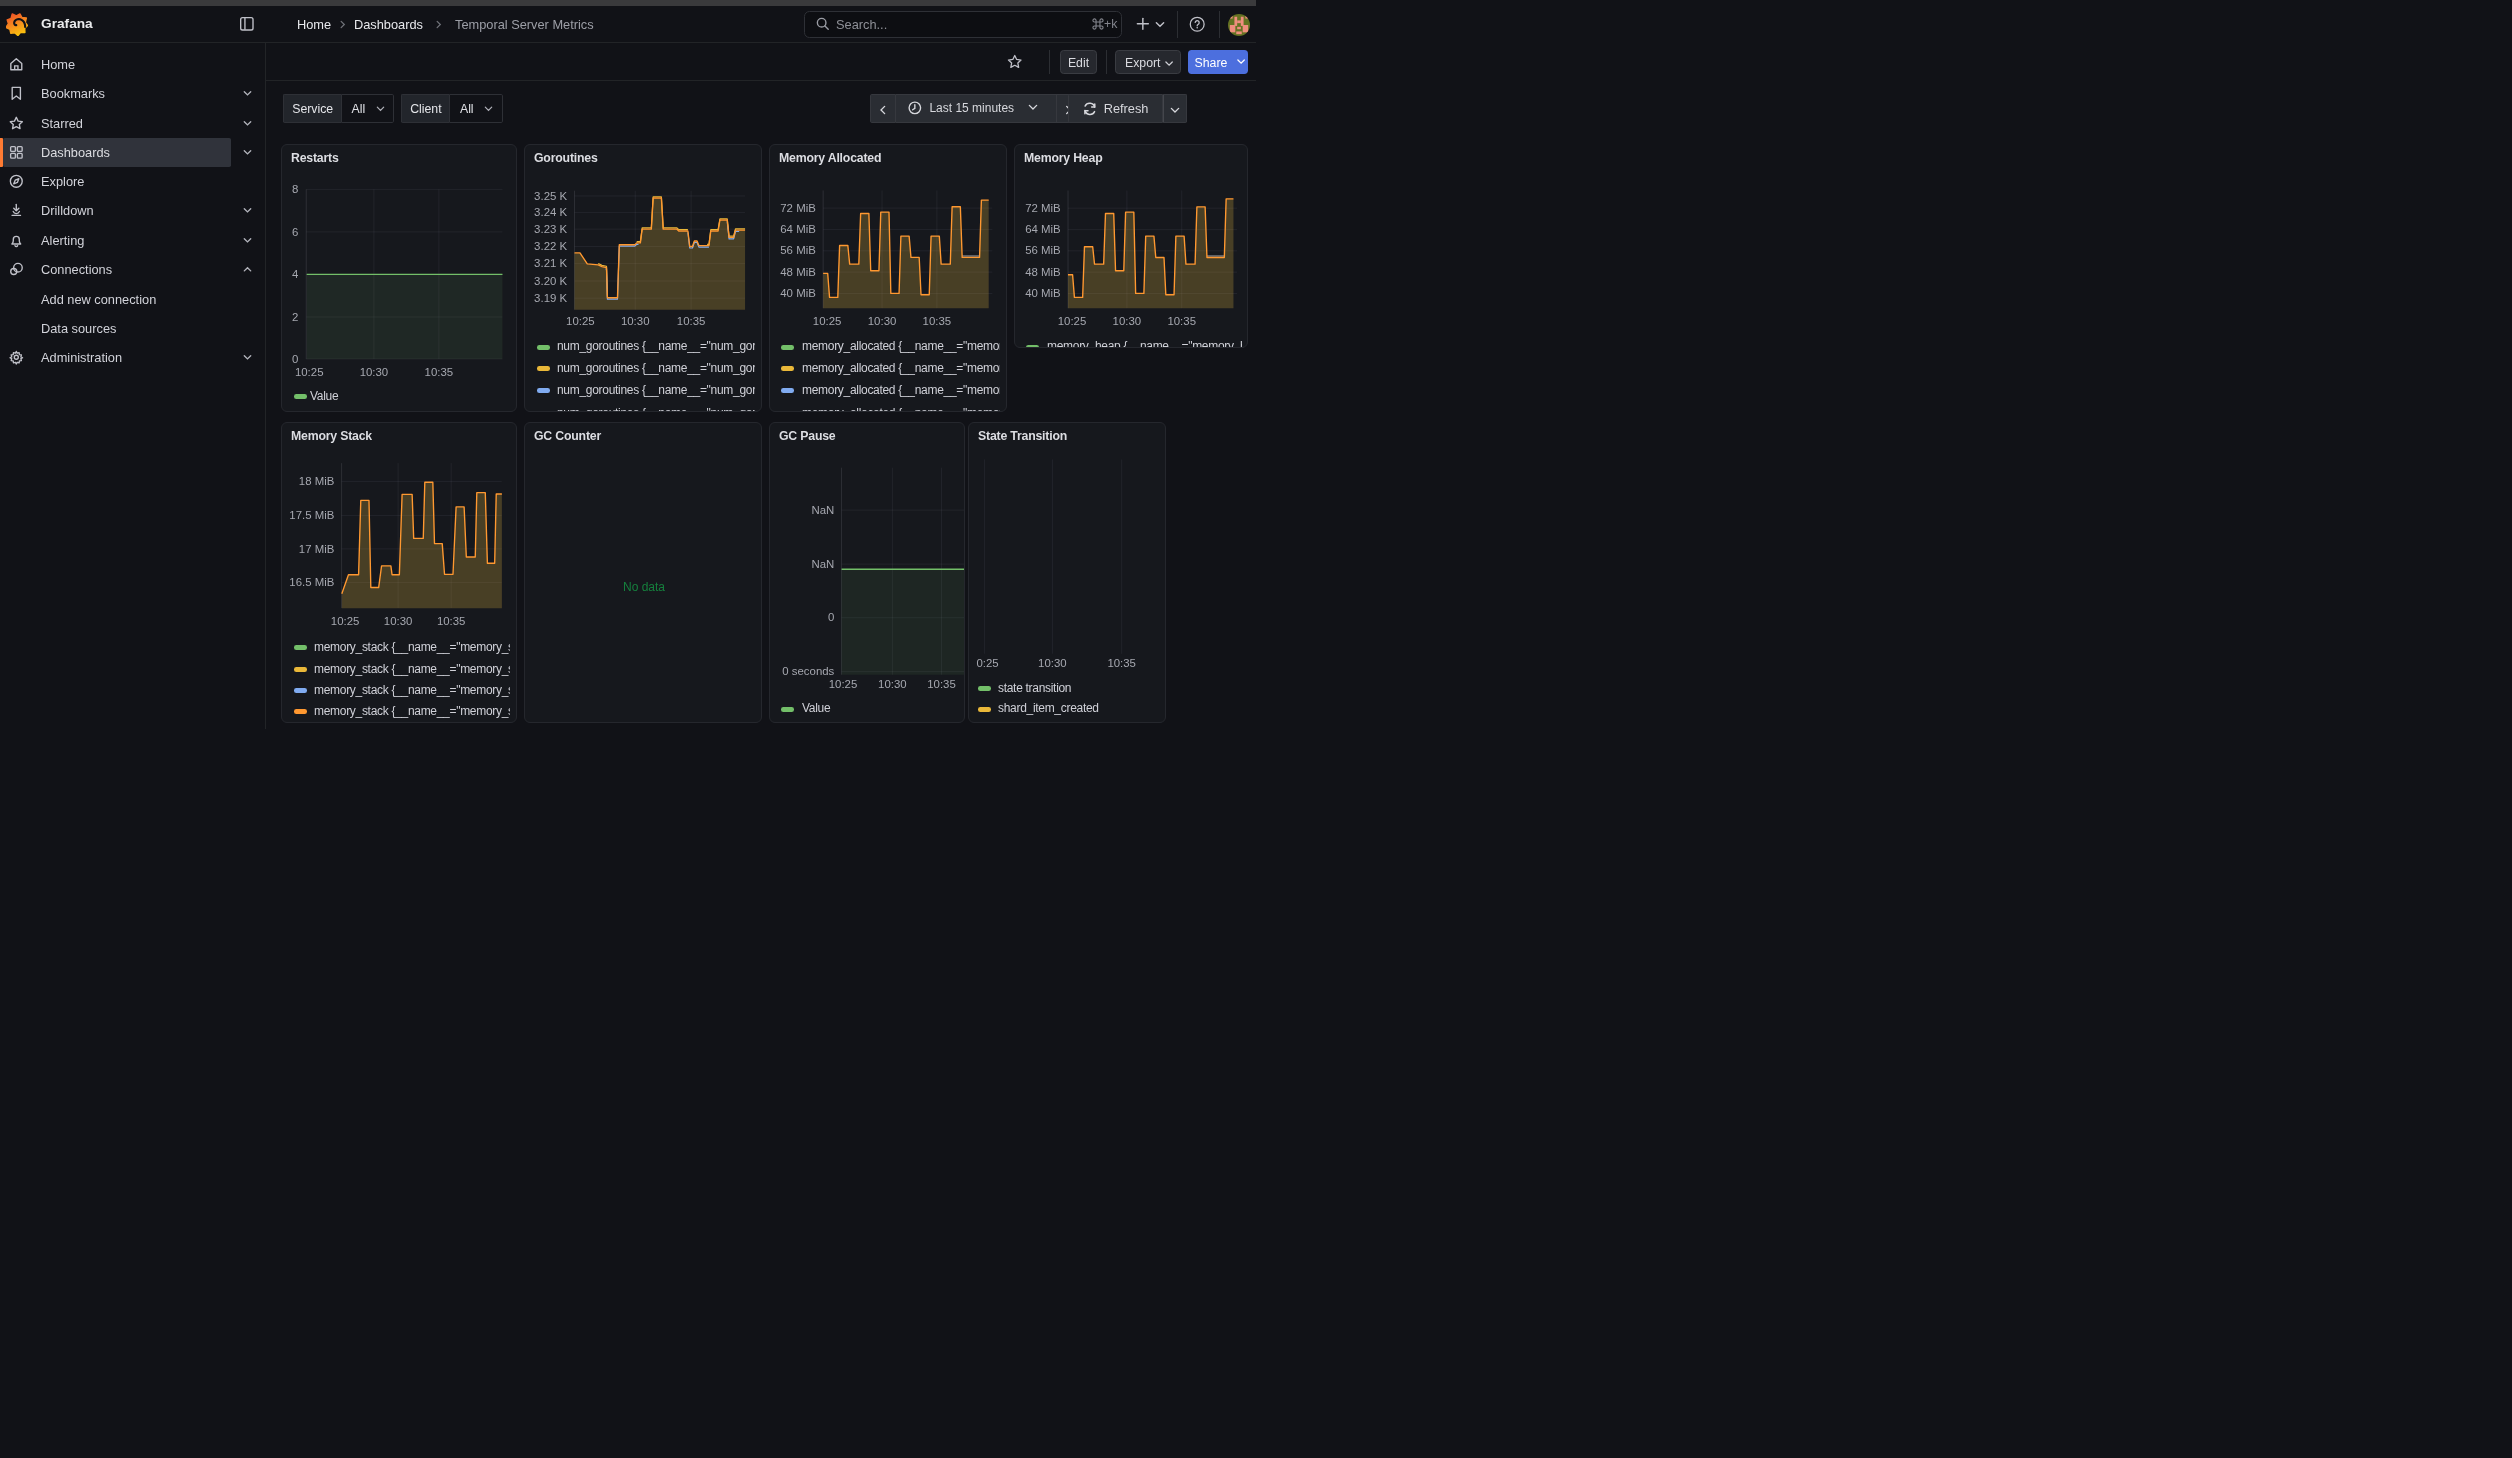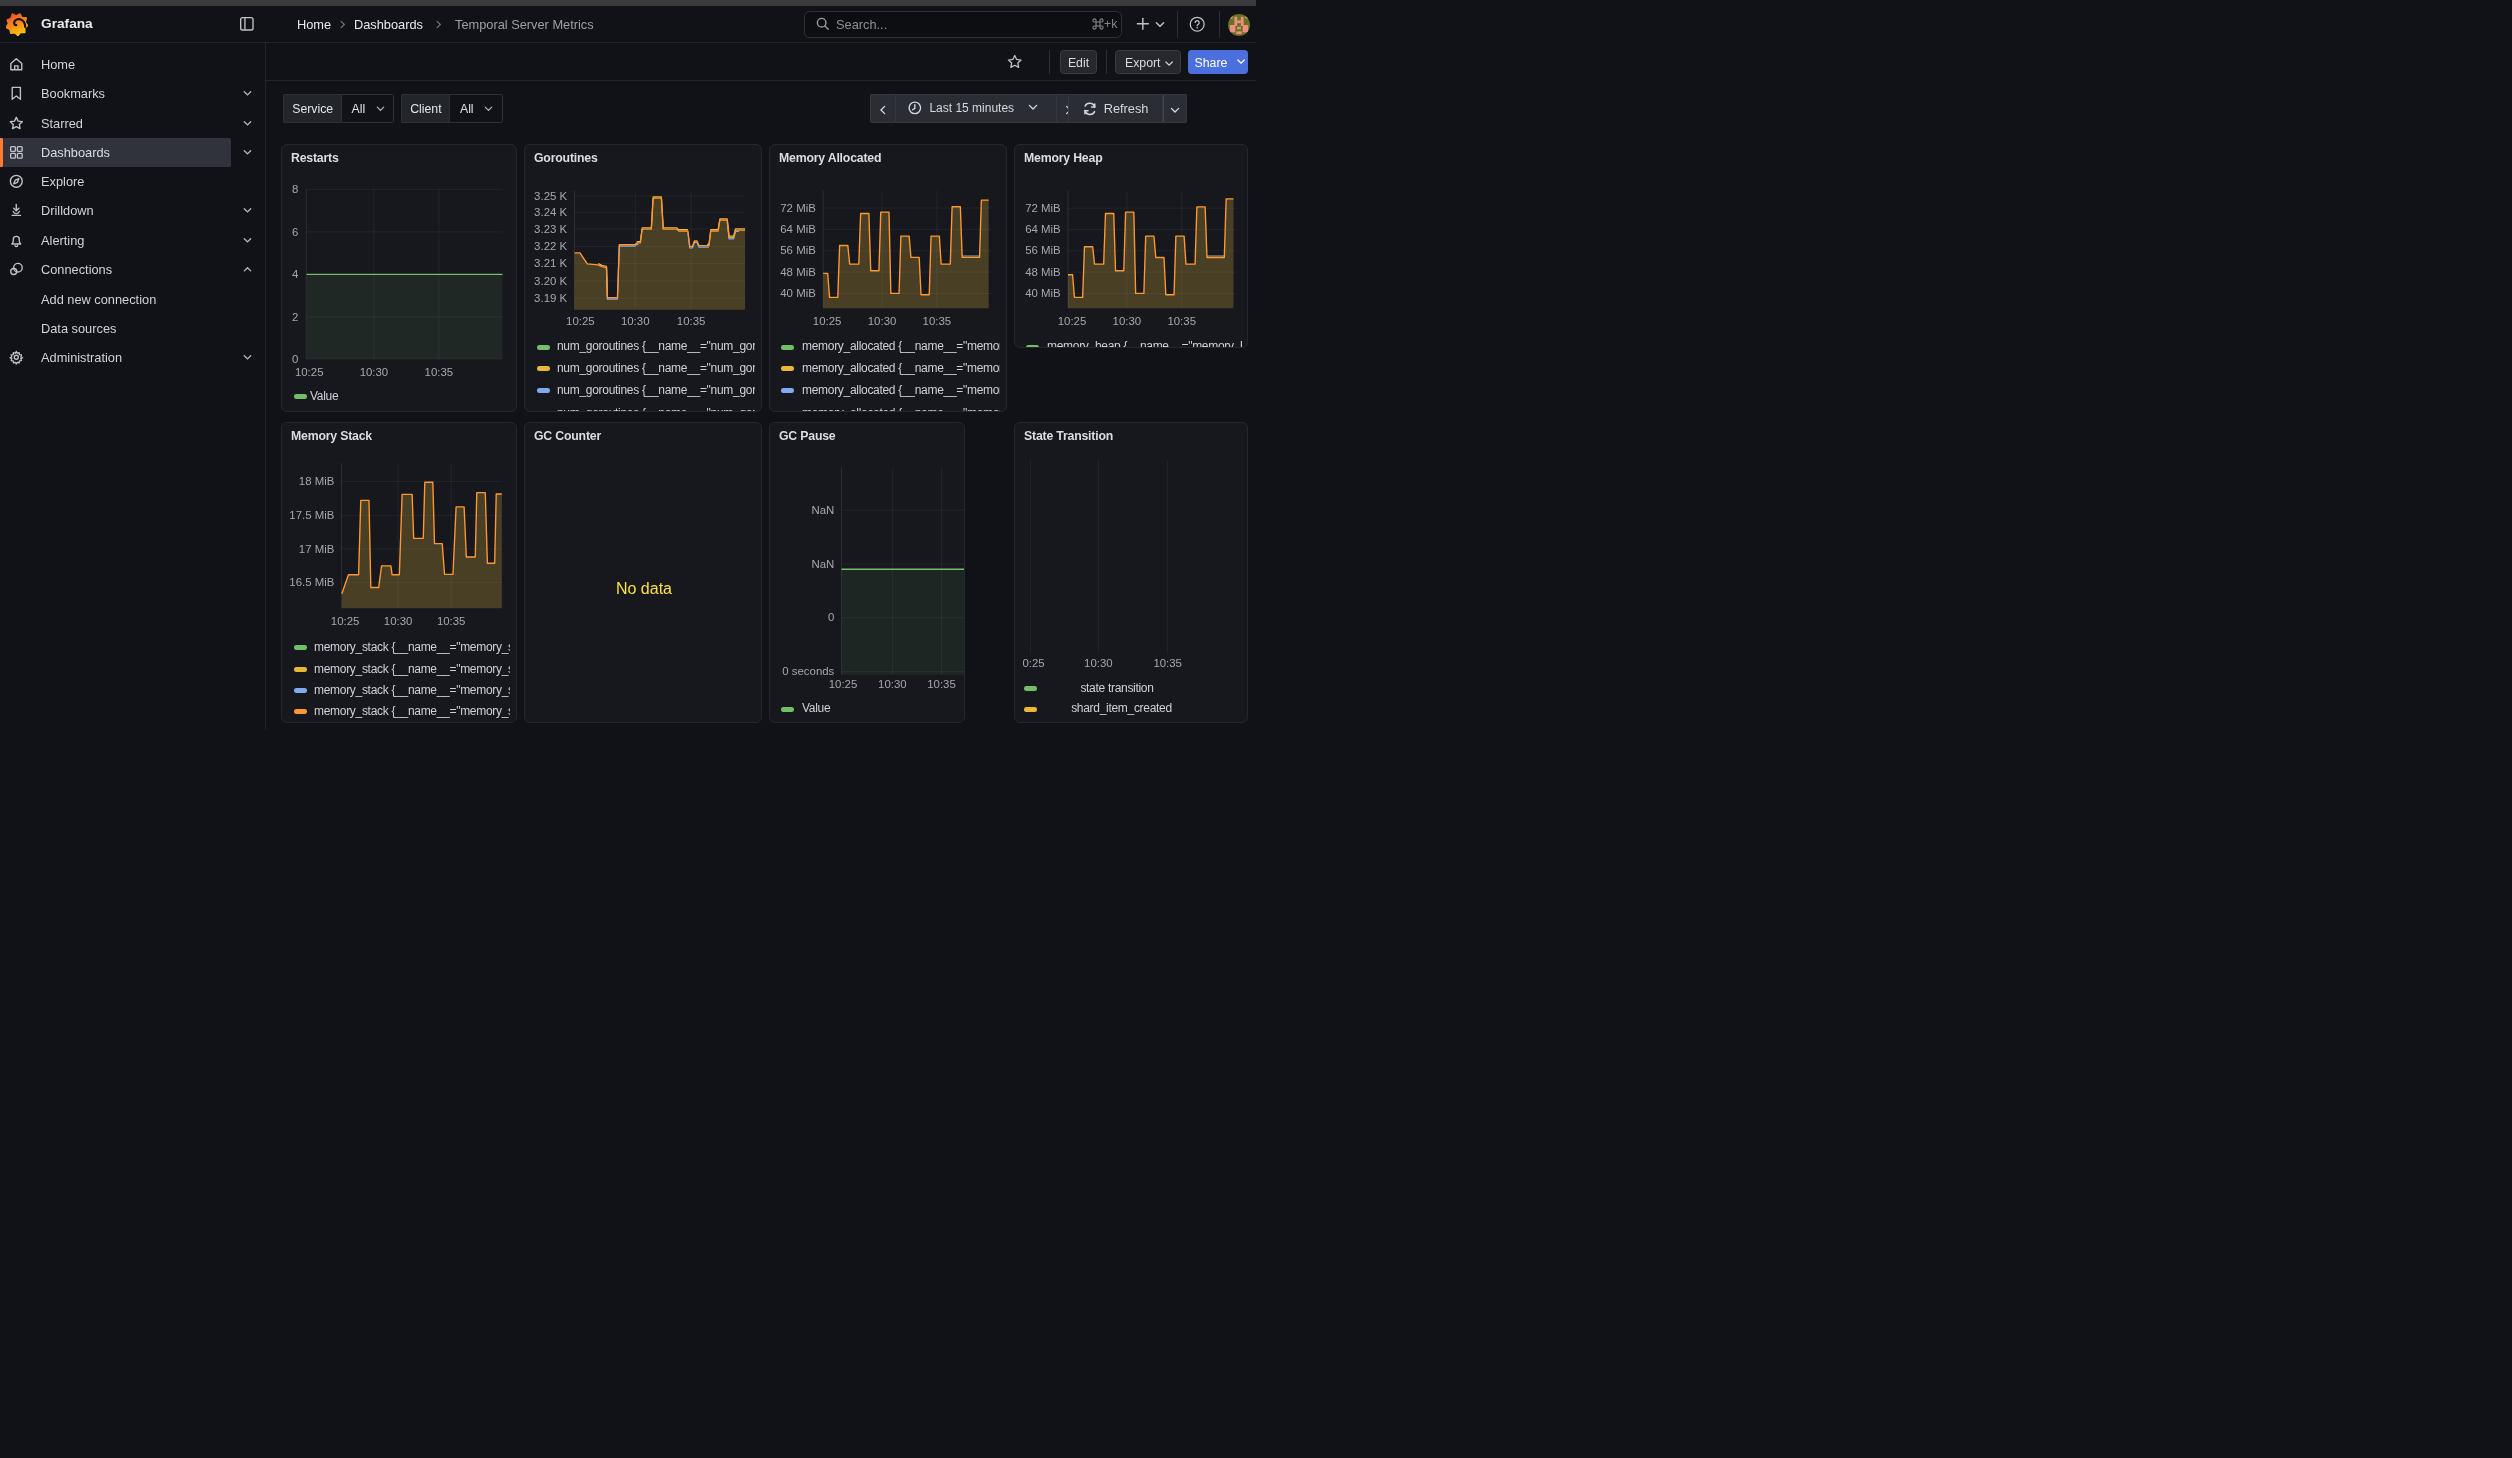--- a/index.html
+++ b/index.html
@@ -448,21 +448,21 @@
 <div class="leg" style="left:32px;top:217px;width:196px;">memory_stack {__name__="memory_stack", instance="temporal:800</div>
 <div class="dash" style="left:12.3px;top:244px;background:#eab839;"></div>
 <div class="leg" style="left:32px;top:239px;width:196px;">memory_stack {__name__="memory_stack", instance="temporal:800</div>
 <div class="dash" style="left:12.3px;top:265px;background:#80abf0;"></div>
 <div class="leg" style="left:32px;top:260px;width:196px;">memory_stack {__name__="memory_stack", instance="temporal:800</div>
 <div class="dash" style="left:12.3px;top:286px;background:#ff9830;"></div>
 <div class="leg" style="left:32px;top:281px;width:196px;">memory_stack {__name__="memory_stack", instance="temporal:800</div>
 </div>
 <div class="panel" style="left:524px;top:422px;width:238px;height:301px;">
 <div class="ptitle">GC Counter</div>
-<div class="abs" style="left:0;top:157px;width:238px;text-align:center;font-size:16px;color:#fde047;">No data</div>
+<div class="abs" style="left:0;top:157px;width:238px;text-align:center;font-size:12px;color:#15803d;">No data</div>
 </div>
 <div class="panel" style="left:769px;top:422px;width:196px;height:301px;">
 <div class="ptitle">GC Pause</div>
 <svg class="abs" style="left:0;top:0;" width="238" height="301" viewBox="0 0 260 330">
 <line x1="78" y1="95.5" x2="252" y2="95.5" stroke="rgba(204,204,220,0.08)" stroke-width="1"></line>
 <line x1="78" y1="154.7" x2="252" y2="154.7" stroke="rgba(204,204,220,0.08)" stroke-width="1"></line>
 <line x1="78" y1="213.5" x2="252" y2="213.5" stroke="rgba(204,204,220,0.08)" stroke-width="1"></line>
 <line x1="78" y1="272.6" x2="252" y2="272.6" stroke="rgba(204,204,220,0.08)" stroke-width="1"></line>
 <line x1="133.7" y1="49" x2="133.7" y2="276" stroke="rgba(204,204,220,0.08)" stroke-width="1"></line>
 <line x1="187.6" y1="49" x2="187.6" y2="276" stroke="rgba(204,204,220,0.08)" stroke-width="1"></line>
@@ -473,21 +473,21 @@
 <text class="tick" x="70" y="158.7" text-anchor="end">NaN</text>
 <text class="tick" x="70" y="217.5" text-anchor="end">0</text>
 <text class="tick" x="70" y="276.6" text-anchor="end">0 seconds</text>
 <text class="tick" x="79.6" y="290" text-anchor="middle">10:25</text>
 <text class="tick" x="133.7" y="290" text-anchor="middle">10:30</text>
 <text class="tick" x="187.6" y="290" text-anchor="middle">10:35</text>
 </svg>
 <div class="dash" style="left:11.4px;top:284px;background:#73bf69;"></div>
 <div class="leg" style="left:32px;top:278px;width:55px;">Value</div>
 </div>
-<div class="panel" style="left:1014px;top:422px;width:234px;height:301px;text-align:center;">
+<div class="panel" style="left:968px;top:422px;width:198px;height:301px;">
 <div class="ptitle">State Transition</div>
 <div class="abs" style="left:7.3px;top:0;width:223px;height:301px;overflow:hidden;">
 <svg style="position:absolute;left:0;top:0;" width="223" height="301" viewBox="0 0 244 330">
 <line x1="9" y1="40" x2="9" y2="253" stroke="rgba(204,204,220,0.08)" stroke-width="1"></line>
 <line x1="83.5" y1="40" x2="83.5" y2="253" stroke="rgba(204,204,220,0.08)" stroke-width="1"></line>
 <line x1="159.5" y1="40" x2="159.5" y2="253" stroke="rgba(204,204,220,0.08)" stroke-width="1"></line>
 <text class="tick" x="9" y="267" text-anchor="middle">10:25</text>
 <text class="tick" x="83.5" y="267" text-anchor="middle">10:30</text>
 <text class="tick" x="159.5" y="267" text-anchor="middle">10:35</text>
 </svg>

